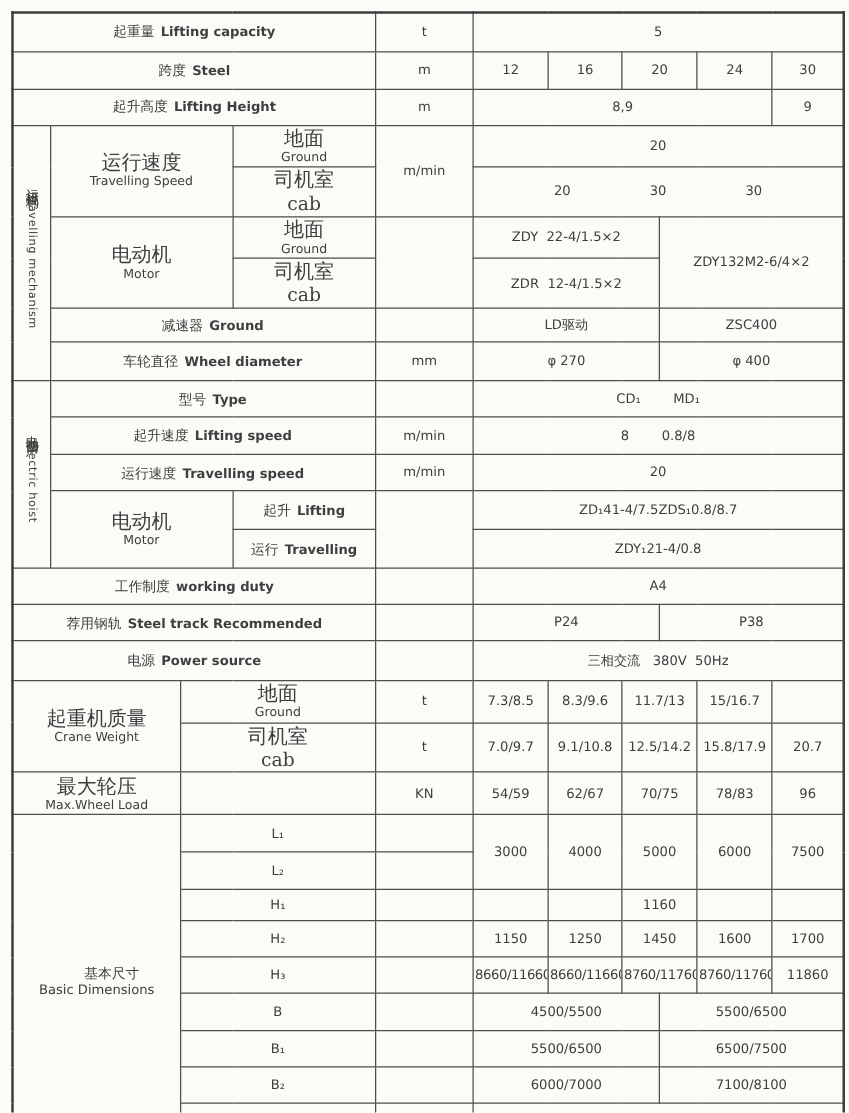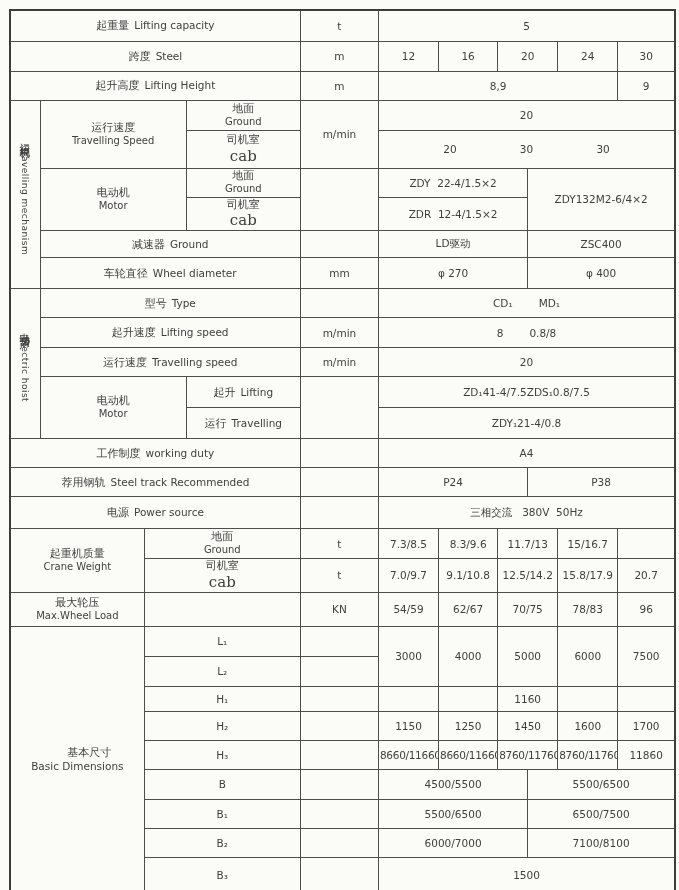--- a/index.html
+++ b/index.html
@@ -18,23 +18,23 @@
   }
   table.spec td{
     border:1px solid #4d4d4d;
     text-align:center;
     vertical-align:middle;
     padding:0 1px;
     font-size:10.5px;
     overflow:hidden;
   }
   .lbl .zh{font-size:11px;}
-  .lbl .en{font-size:10.5px;margin-left:5px;}
+  .lbl .en{font-size:10.5px;margin-left:5px;font-weight:bold;}
   .two div{line-height:1.25;}
-  .two .zh{font-size:11px;}
+  .two .zh{font-size:16px;}
   .two .en{font-size:10px;}
   .cabtxt{font-family:"DejaVu Serif",serif;font-size:15px;line-height:1;}
   .val{white-space:pre;}
   .tight{font-size:9px;letter-spacing:-0.3px;}
   .flexvals{display:flex;align-items:center;justify-content:center;gap:26px;}
   .flexwide{display:flex;align-items:center;justify-content:space-evenly;}
   .flexmotor{display:flex;align-items:center;justify-content:center;}
   .strip{padding:0;}
   .vwrap{display:flex;flex-direction:column;align-items:center;justify-content:center;gap:5px;height:100%;}
   .vzh{writing-mode:vertical-rl;text-orientation:upright;font-size:10.5px;letter-spacing:2px;}
@@ -183,21 +183,21 @@
 <tr style="height:31px">
   <td colspan="2" rowspan="2" class="two">
     <div class="zh">电动机</div>
     <div class="en">Motor</div>
   </td>
   <td class="lbl"><span class="zh">起升</span><span class="en">Lifting</span></td>
   <td rowspan="2"></td>
   <td colspan="6">
     <div class="flexmotor">
       <span>ZD₁41-4/7.5</span>
-      <span>ZDS₁0.8/7.5</span>
+      <span>ZDS₁0.8/8.7</span>
     </div>
   </td>
 </tr>
 <tr style="height:31px">
   <td class="lbl"><span class="zh">运行</span><span class="en">Travelling</span></td>
   <td colspan="6" class="val">ZDY₁21-4/0.8</td>
 </tr>
 
 <tr style="height:29px">
   <td colspan="4" class="lbl"><span class="zh">工作制度</span><span class="en">working duty</span></td>

